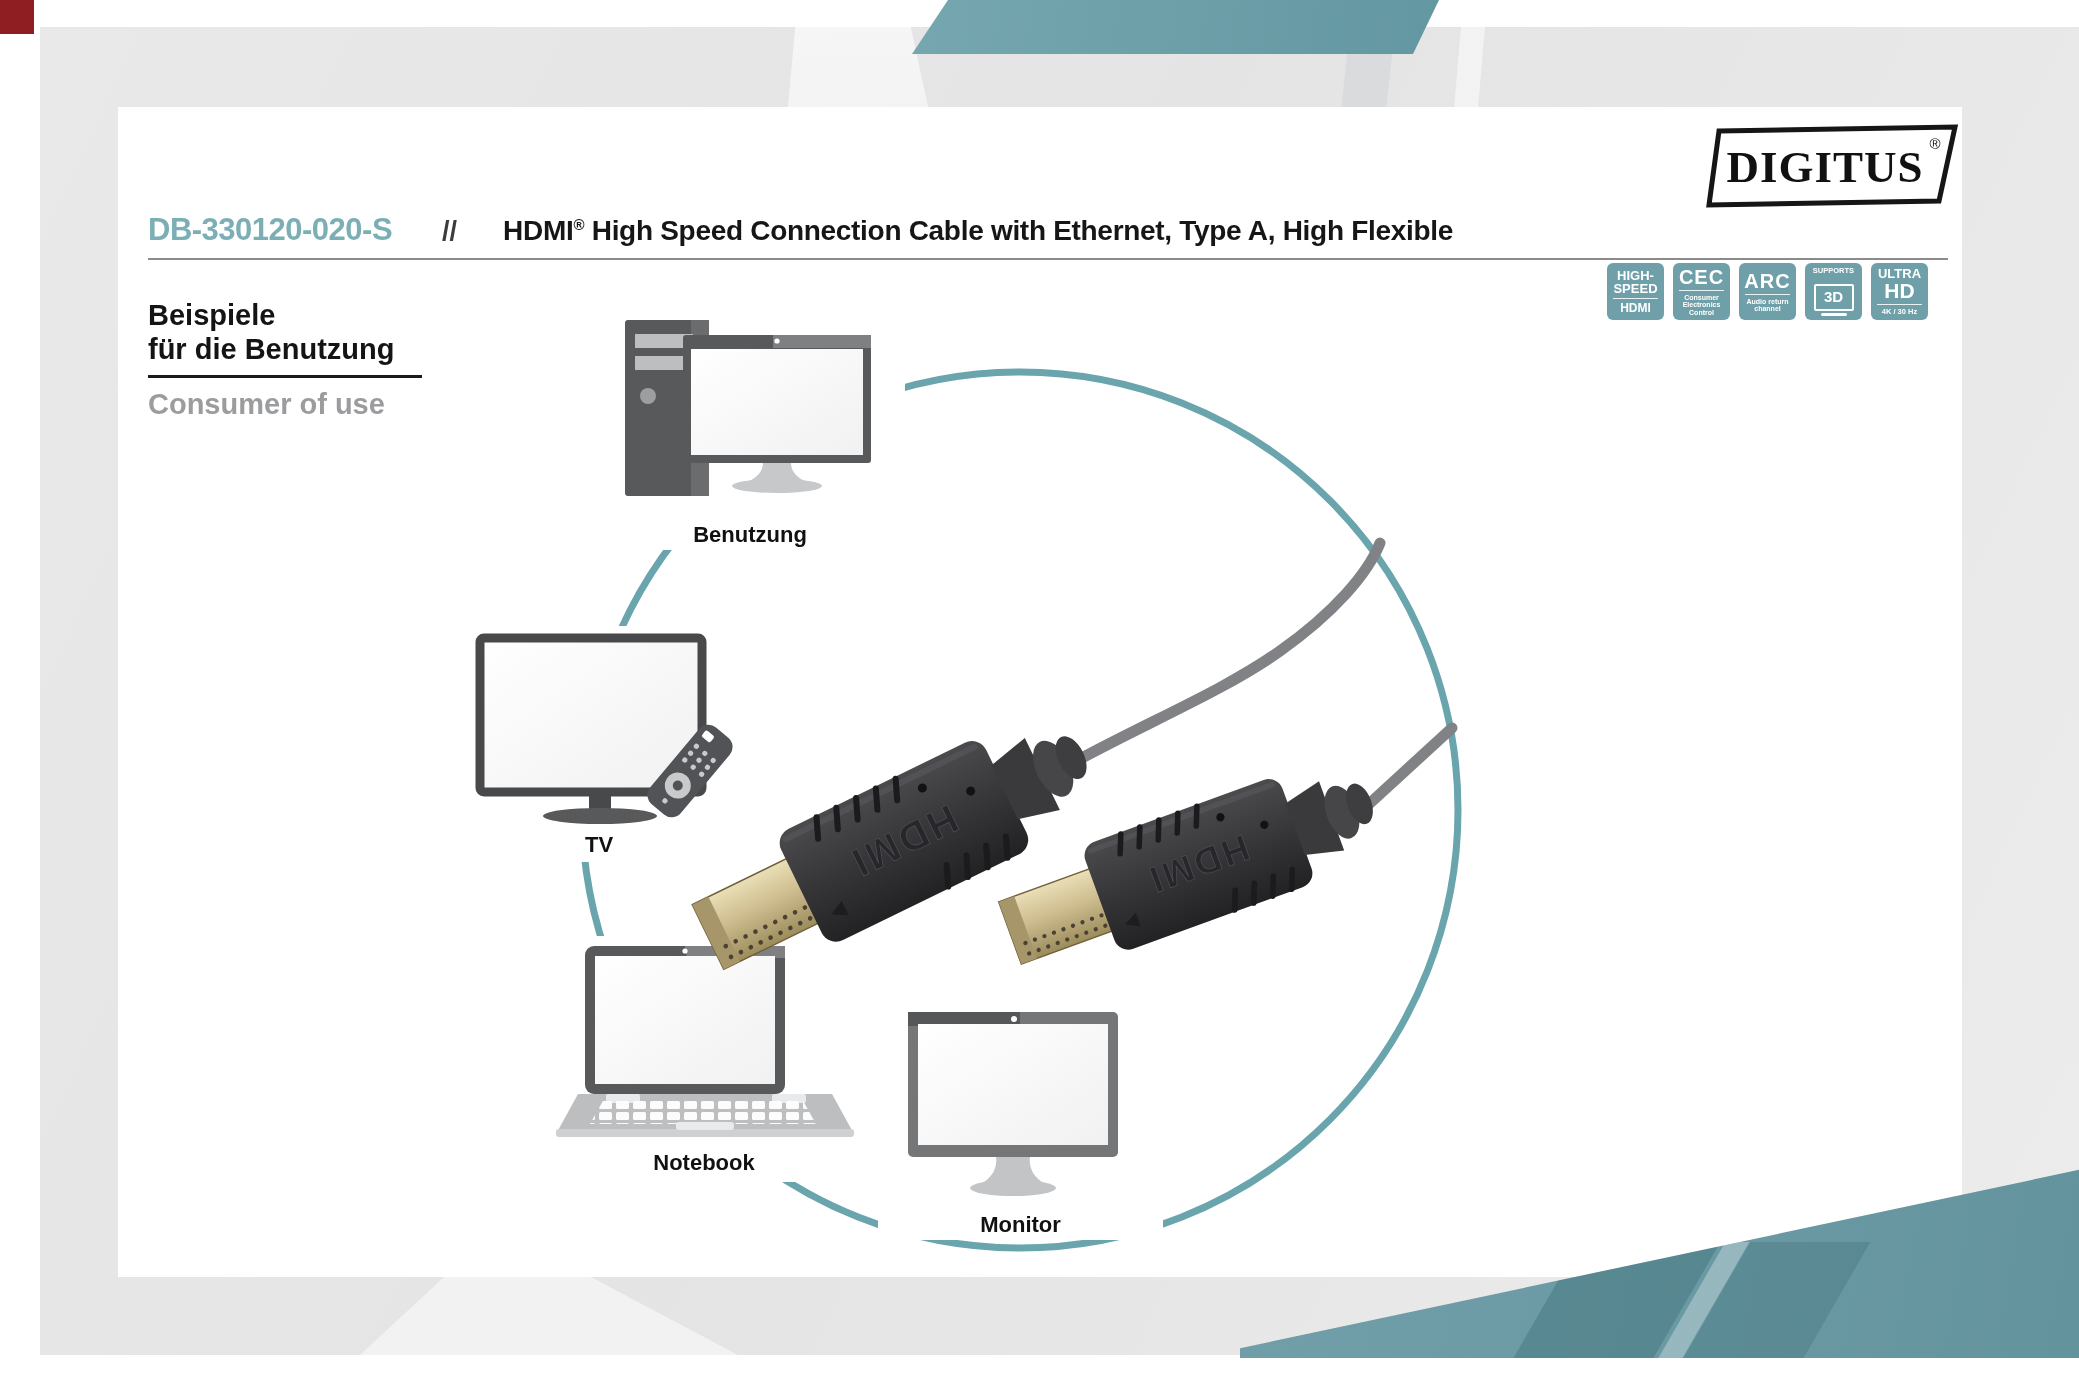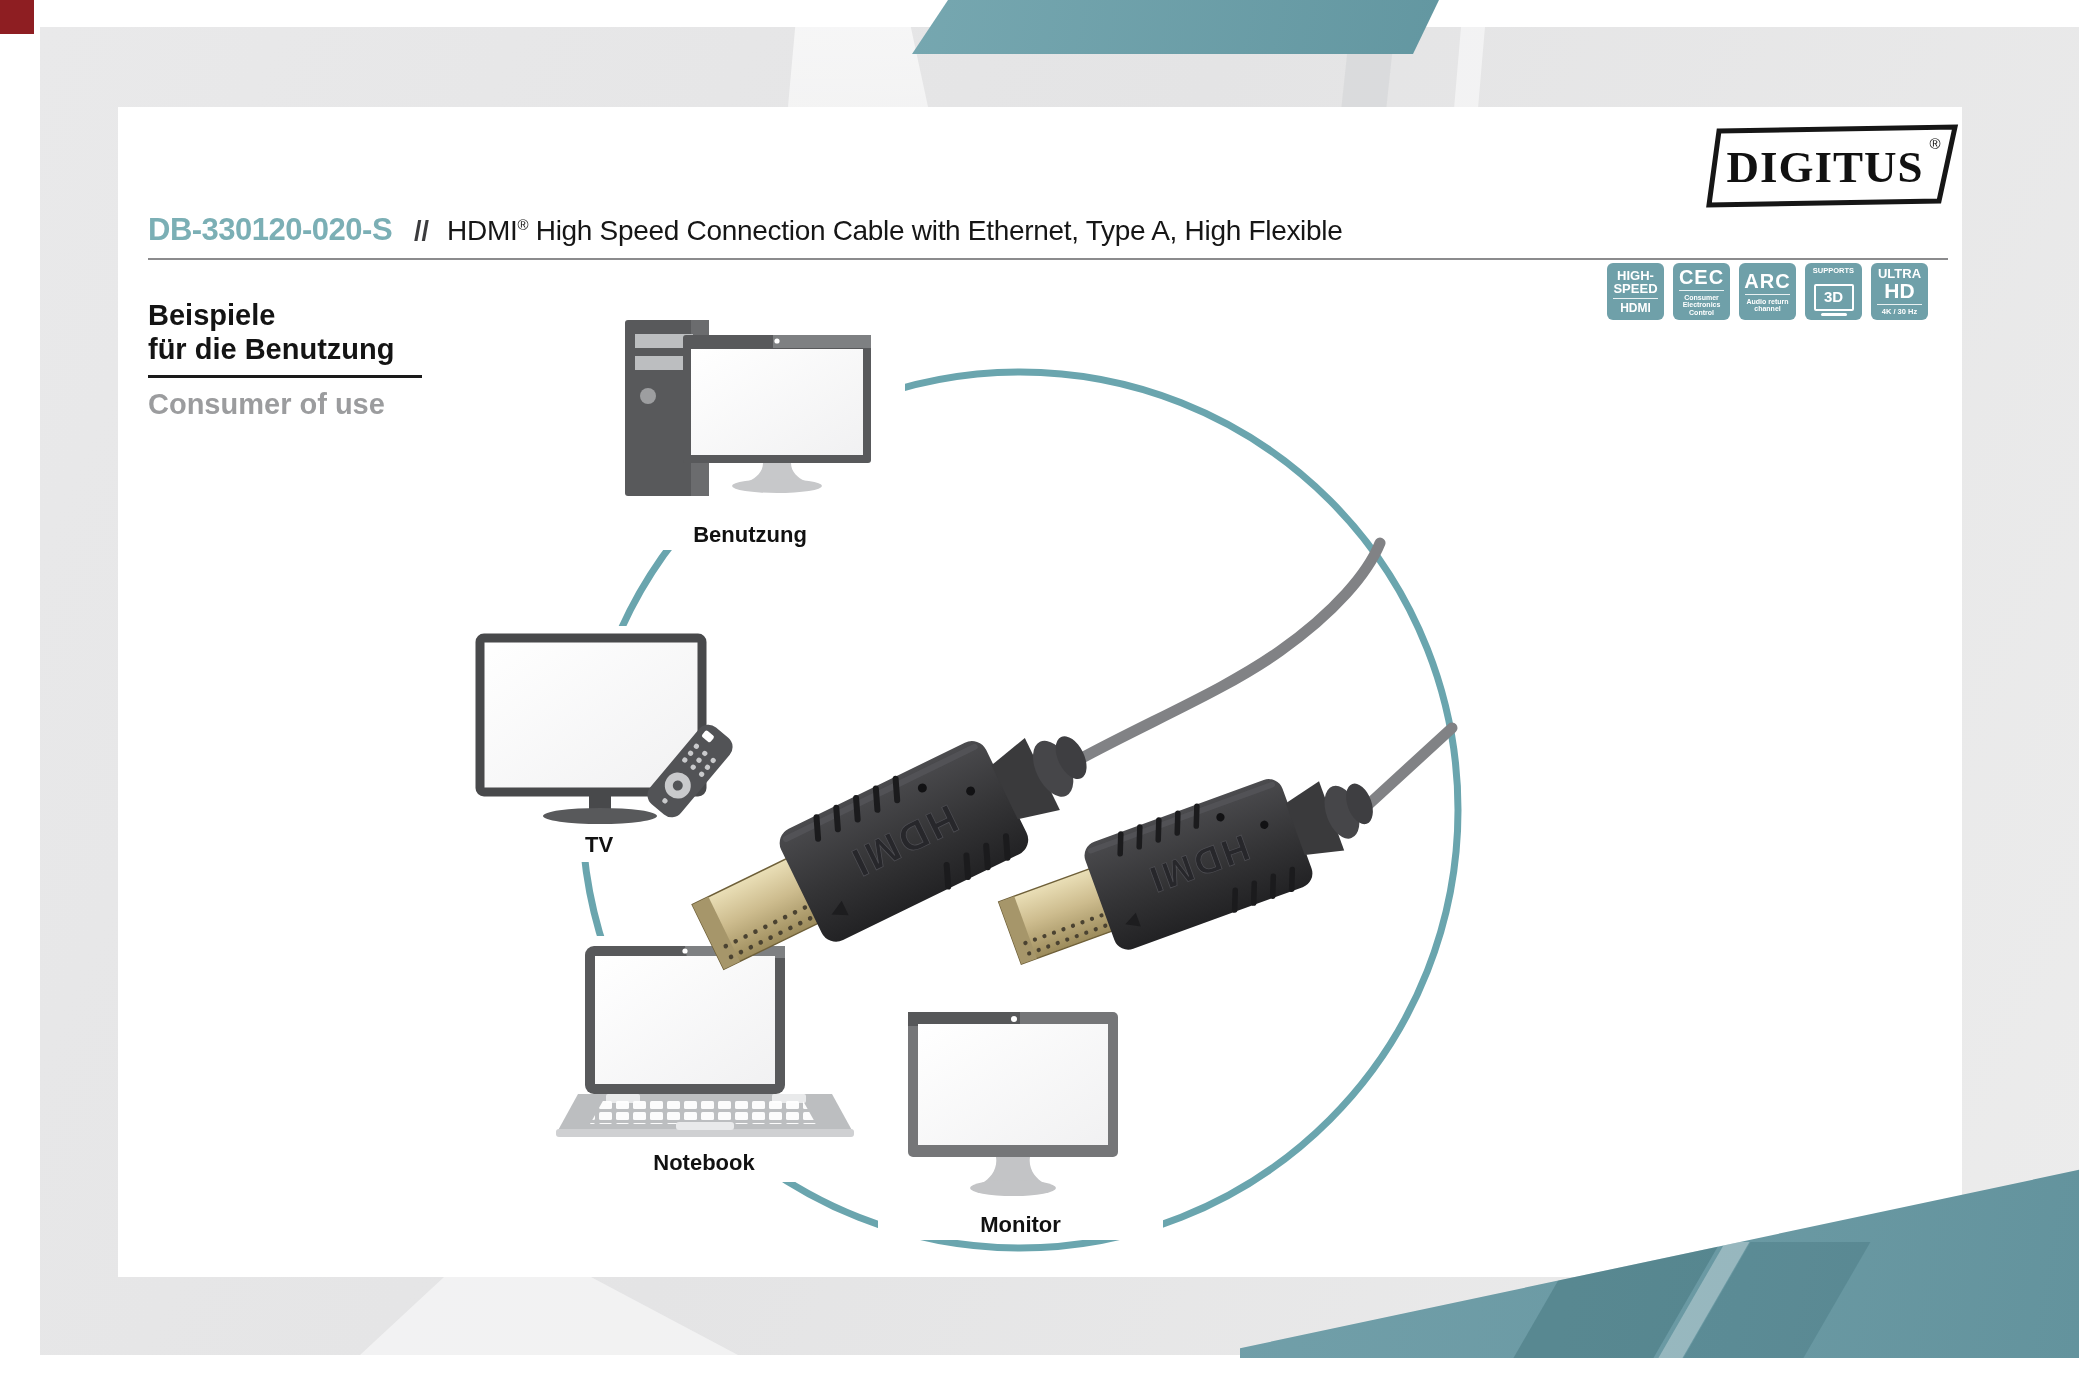--- a/index.html
+++ b/index.html
@@ -22,24 +22,24 @@
           clip-path:polygon(20% 0,55% 0,90% 100%,0 100%);}
   .corner-red{left:0;top:0;width:34px;height:34px;background:#8e1e22;}
   .top-teal{left:912px;top:0;width:527px;height:54px;
             background:linear-gradient(100deg,#76a7b0 0%,#6397a1 100%);
             clip-path:polygon(36px 0,100% 0,calc(100% - 26px) 100%,0 100%);}
 
   
   .card{left:118px;top:107px;width:1844px;height:1170px;background:#ffffff;}
 
   
-  .codeline{left:148px;top:212px;display:flex;align-items:baseline;white-space:nowrap;}
+  .codeline{left:148px;top:212px;display:flex;align-items:baseline;white-space:nowrap;gap:28px;}
   .pcode{font-size:31px;font-weight:bold;color:#7bafb5;letter-spacing:-0.5px;}
   .slashes{font-size:27px;font-weight:bold;color:#3c3c3e;margin:0 18px 0 22px;}
-  .ptitle{font-size:28px;font-weight:normal;color:#161616;letter-spacing:-0.3px;}
+  .ptitle{font-size:28px;font-weight:bold;color:#161616;letter-spacing:-0.3px;}
   .ptitle sup{font-size:15px;}
   .hrule{left:148px;top:258px;width:1800px;height:2px;background:#8b8b8d;}
 
   
   .heading{left:148px;top:298px;}
   .h-de{font-size:29px;font-weight:bold;color:#141414;line-height:34px;}
   .h-underline{width:274px;height:3px;background:#1a1a1a;margin-top:9px;}
   .h-en{font-size:29px;font-weight:bold;color:#9b9c9e;margin-top:10px;}
 
   

